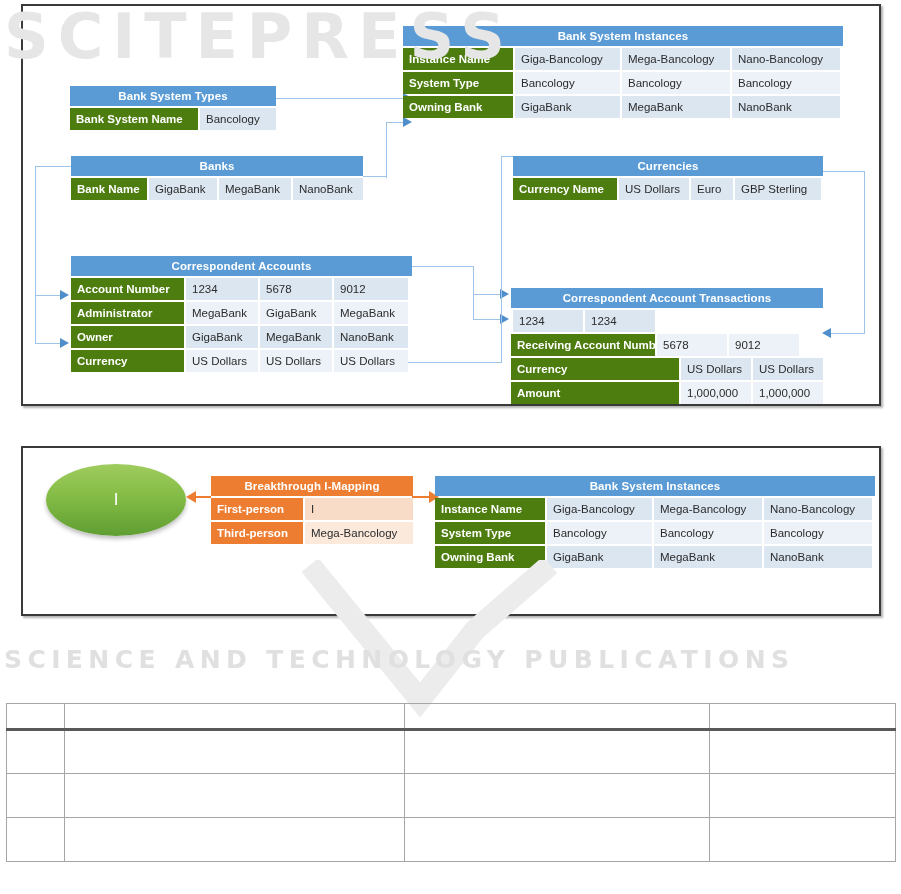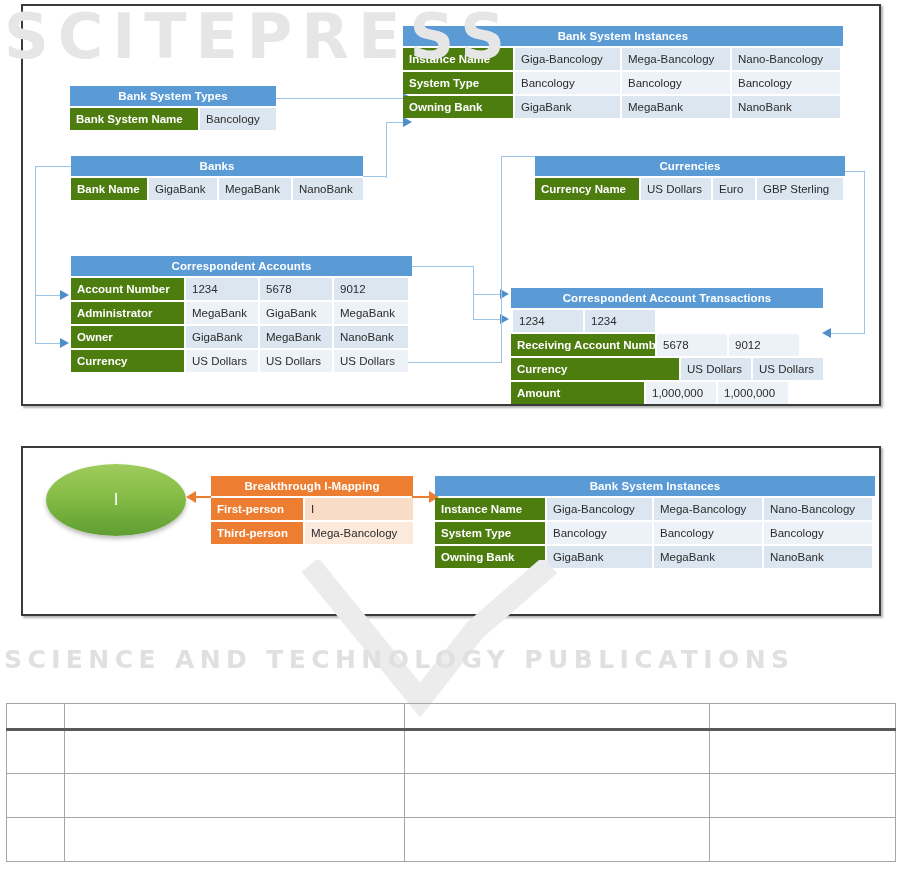--- a/index.html
+++ b/index.html
@@ -192,21 +192,21 @@
   <div class="etable" style="left:48px;top:150px;width:292px;">
     <div class="title">Banks</div>
     <div class="erow">
       <div class="ehead" style="width:76px">Bank Name</div>
       <div class="ecell" style="width:68px">GigaBank</div>
       <div class="ecell" style="width:72px">MegaBank</div>
       <div class="ecell" style="width:70px">NanoBank</div>
     </div>
   </div>
 
-  <div class="etable" style="left:512px;top:150px;width:310px;">
+  <div class="etable" style="left:490px;top:150px;width:310px;">
     <div class="title">Currencies</div>
     <div class="erow">
       <div class="ehead" style="width:104px">Currency Name</div>
       <div class="ecell" style="width:70px">US Dollars</div>
       <div class="ecell" style="width:42px">Euro</div>
       <div class="ecell" style="width:86px">GBP Sterling</div>
     </div>
   </div>
 
   <div class="etable" style="left:48px;top:250px;width:341px;">
@@ -247,21 +247,21 @@
       <div class="ehead" style="width:144px">Receiving Account Number</div>
       <div class="ecell" style="width:70px">5678</div>
       <div class="ecell" style="width:70px">9012</div>
     </div>
     <div class="erow">
       <div class="ehead" style="width:168px">Currency</div>
       <div class="ecell" style="width:70px">US Dollars</div>
       <div class="ecell" style="width:70px">US Dollars</div>
     </div>
     <div class="erow alt">
-      <div class="ehead" style="width:133px">Amount</div>
+      <div class="ehead" style="width:168px">Amount</div>
       <div class="ecell" style="width:70px">1,000,000</div>
       <div class="ecell" style="width:70px">1,000,000</div>
     </div>
   </div>
 
 </div>
 
 <div class="panel" id="panel-bottom">
 
   <div class="ellipse" style="left:23px;top:16px;width:140px;height:72px;">

